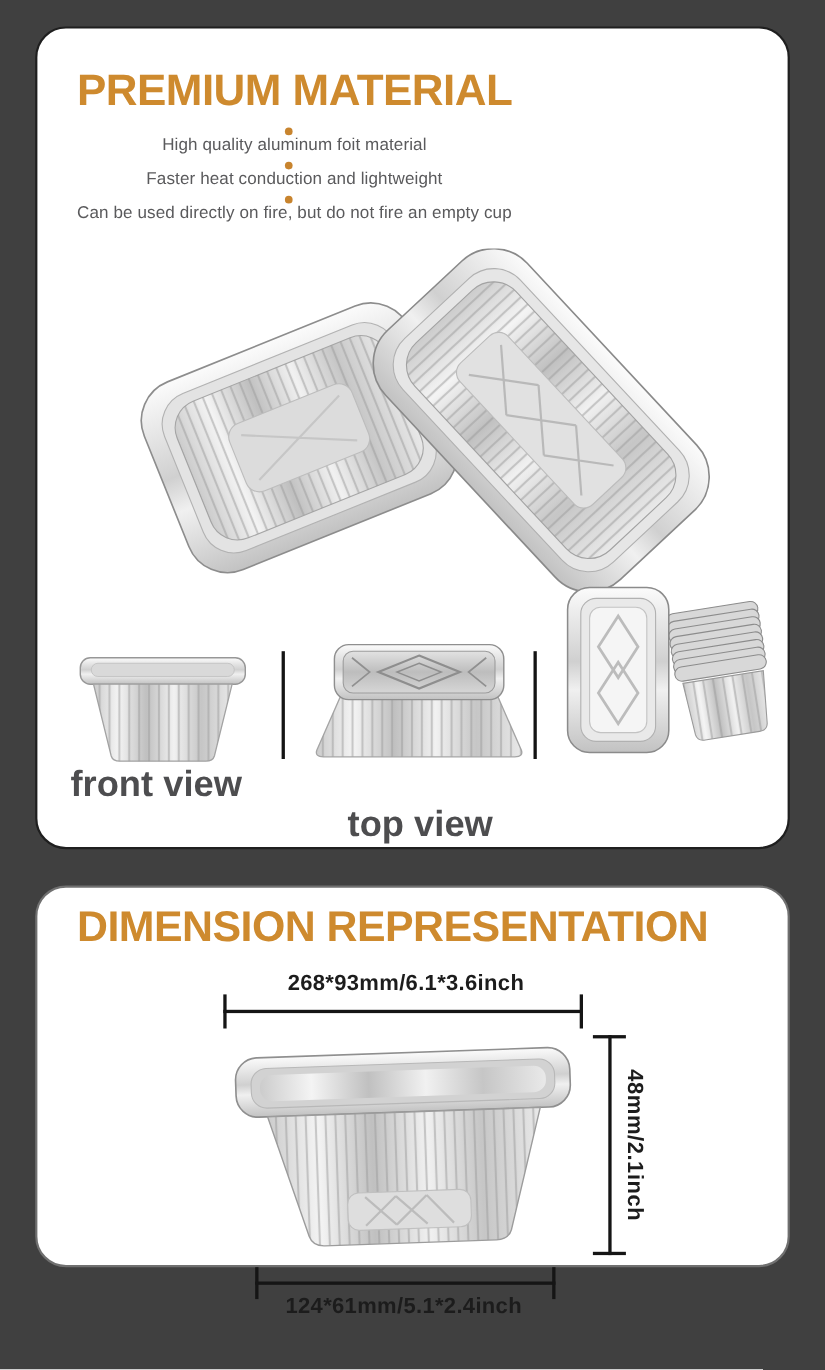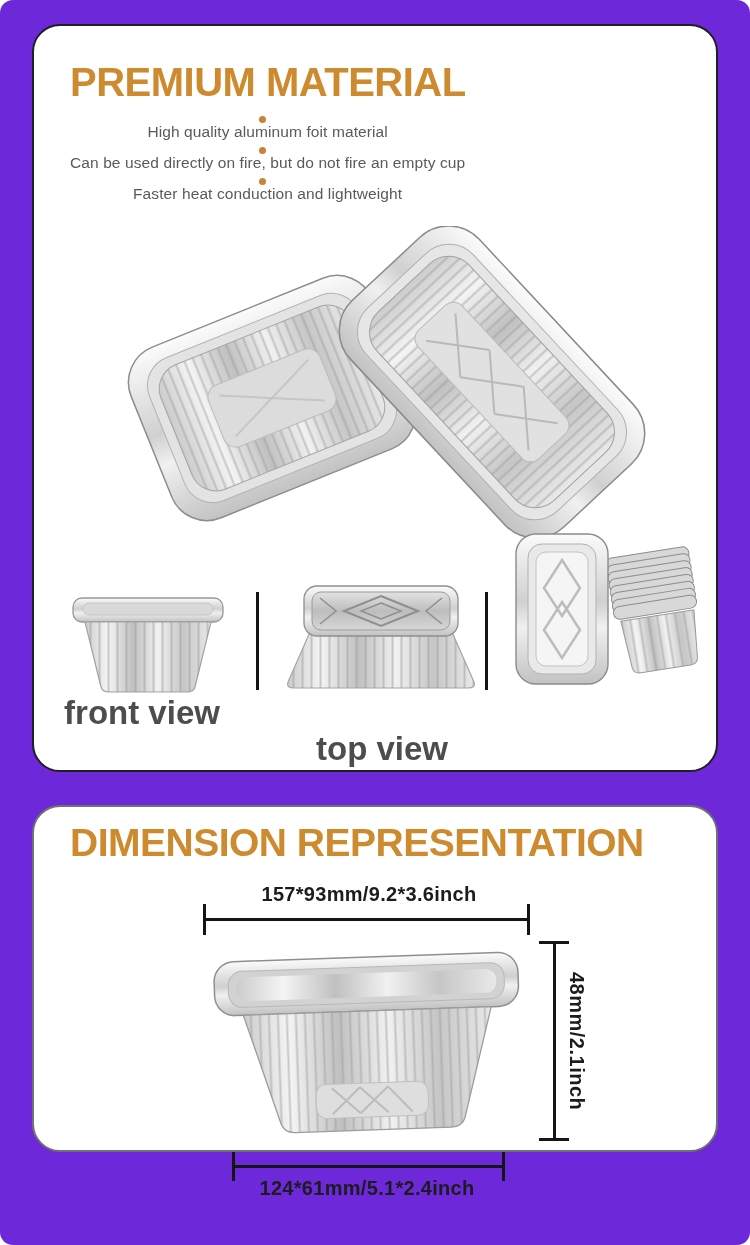--- a/index.html
+++ b/index.html
@@ -1,18 +1,18 @@
 <!DOCTYPE html>
 <html><head>
 <meta charset="utf-8">
 <style>
   html,body { margin:0; padding:0; background:#ffffff; }
   .page {
-    position:relative; width:750px; height:1245px; background:#6d28d9;
-    font-family:"Liberation Sans", sans-serif; overflow:hidden;border-radius:13px;
+    position:relative; width:750px; height:1245px; background:#404040;
+    font-family:"Liberation Sans", sans-serif; overflow:hidden;
   }
   .card {
     position:absolute; left:32px; width:686px; background:#ffffff;
     border-radius:28px; box-sizing:border-box;
   }
   .card1 { top:24px; height:748px; border:2px solid #1f1f1f; }
   .card2 { top:805px; height:347px; border:2px solid #707070; }
 
   .title {
     position:absolute; margin:0; font-weight:800; color:#CE8A2E;
@@ -97,25 +97,25 @@
 
     <h1 class="title title1">PREMIUM MATERIAL</h1>
 
     <ul class="bullets">
       <li class="bullet">
         <span class="dot"></span>
         <span class="btext">High quality aluminum foit material</span>
       </li>
       <li class="bullet">
         <span class="dot"></span>
-        <span class="btext">Can be used directly on fire, but do not fire an empty cup</span>
+        <span class="btext">Faster heat conduction and lightweight</span>
       </li>
       <li class="bullet">
         <span class="dot"></span>
-        <span class="btext">Faster heat conduction and lightweight</span>
+        <span class="btext">Can be used directly on fire, but do not fire an empty cup</span>
       </li>
     </ul>
 
     <div class="main-photo">
       <svg viewBox="0 0 560 325" preserveAspectRatio="xMidYMid meet">
 
         <g transform="translate(172,172) rotate(-22)">
           <rect x="-130" y="-92" width="260" height="184" rx="38" fill="url(#gRim)" stroke="#8d8d8d" stroke-width="1.5"></rect>
           <rect x="-113" y="-77" width="226" height="154" rx="30" fill="#e3e3e3" stroke="#b2b2b2"></rect>
           <rect x="-103" y="-67" width="206" height="134" rx="26" fill="url(#gBody)" stroke="#a6a6a6"></rect>
@@ -182,21 +182,21 @@
     </div>
 
     <div class="vlabel lf">front view</div>
     <div class="vlabel lt">top view</div>
   </section>
 
   <section class="card card2">
 
     <h1 class="title title2">DIMENSION REPRESENTATION</h1>
 
-    <div class="dim-label dl-top">157*93mm/9.2*3.6inch</div>
+    <div class="dim-label dl-top">268*93mm/6.1*3.6inch</div>
     <div class="hline hl-top"></div>
     <div class="vtick tk-tl"></div>
     <div class="vtick tk-tr"></div>
 
     <div class="dim-photo">
       <svg viewBox="0 0 332 202" preserveAspectRatio="xMidYMid meet">
         <g transform="rotate(-2 166 100)">
           <rect x="14" y="24" width="304" height="54" rx="20" fill="url(#gRim)" stroke="#8f8f8f" stroke-width="1.5"></rect>
           <rect x="28" y="34" width="276" height="36" rx="14" fill="#d2d2d2" stroke="#b8b8b8" stroke-width="1"></rect>
           <rect x="36" y="40" width="260" height="24" rx="11" fill="url(#gBody)"></rect>

